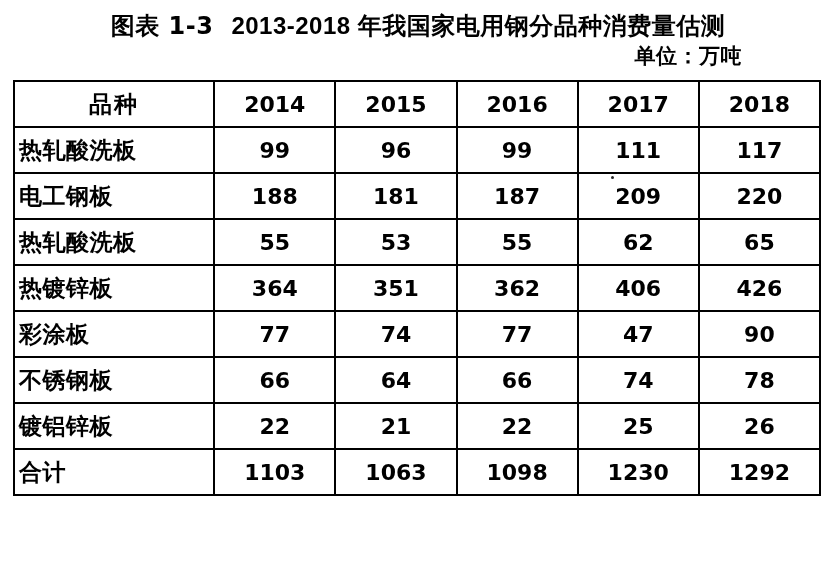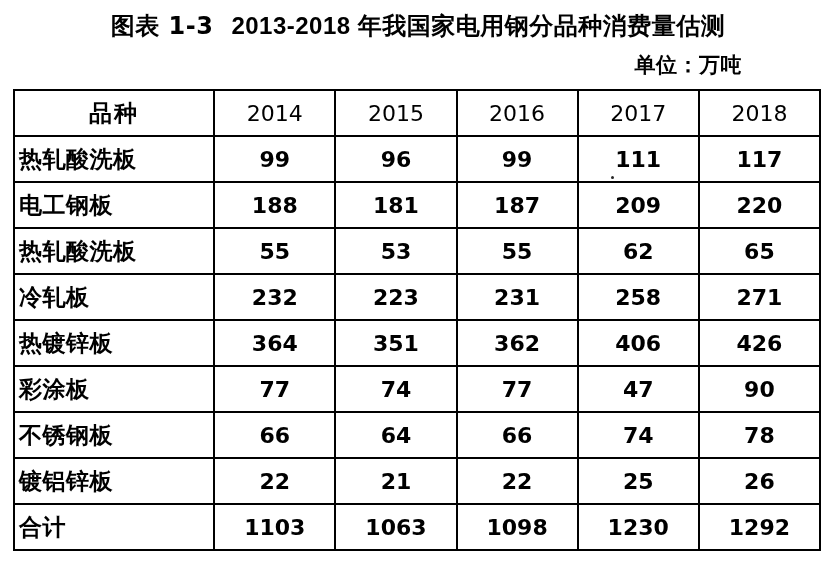--- a/index.html
+++ b/index.html
@@ -36,21 +36,21 @@
     font-weight: bold;
   }
   .title .gap {
     display: inline-block;
     width: 18px;
   }
   .unit {
     text-align: right;
     font-size: 21px;
     font-weight: bold;
-    margin: 9px 0 0 0;
+    margin: 0 0 0 0;
     padding-right: 92px;
     letter-spacing: 0.5px;
   }
   .table-wrap {
     margin: 10px auto 0 auto;
     width: 808px;
   }
   table.data {
     border-collapse: collapse;
     width: 100%;
@@ -71,21 +71,21 @@
   table.data col.c0 { width: 200px; }
   table.data col.cn { width: 121px; }
 
   table.data thead th.cat-head {
     font-size: 23px;
     letter-spacing: 2px;
   }
   table.data thead th.year-head {
     font-family: "DejaVu Sans", sans-serif;
     font-size: 22px;
-    font-weight: normal;
+    font-weight: bold;
   }
   table.data td.row-label {
     text-align: left;
     padding-left: 4px;
     font-size: 23px;
     letter-spacing: 0.5px;
   }
   table.data td.num {
     font-family: "DejaVu Sans", sans-serif;
     font-size: 22px;
@@ -153,28 +153,20 @@
         </tr>
         <tr>
           <td class="row-label">热轧酸洗板</td>
           <td class="num">55</td>
           <td class="num">53</td>
           <td class="num">55</td>
           <td class="num">62</td>
           <td class="num">65</td>
         </tr>
         <tr>
-          <td class="row-label">冷轧板</td>
-          <td class="num">232</td>
-          <td class="num">223</td>
-          <td class="num">231</td>
-          <td class="num">258</td>
-          <td class="num">271</td>
-        </tr>
-        <tr>
           <td class="row-label">热镀锌板</td>
           <td class="num">364</td>
           <td class="num">351</td>
           <td class="num">362</td>
           <td class="num">406</td>
           <td class="num">426</td>
         </tr>
         <tr>
           <td class="row-label">彩涂板</td>
           <td class="num">77</td>

